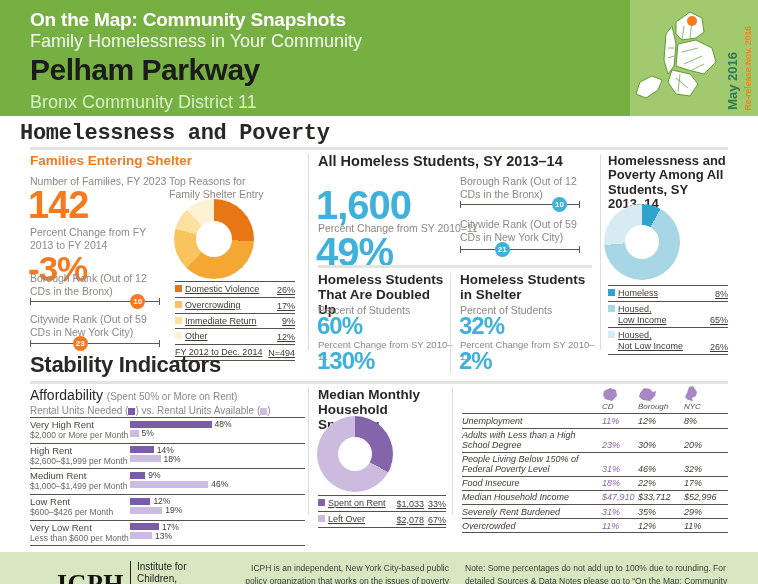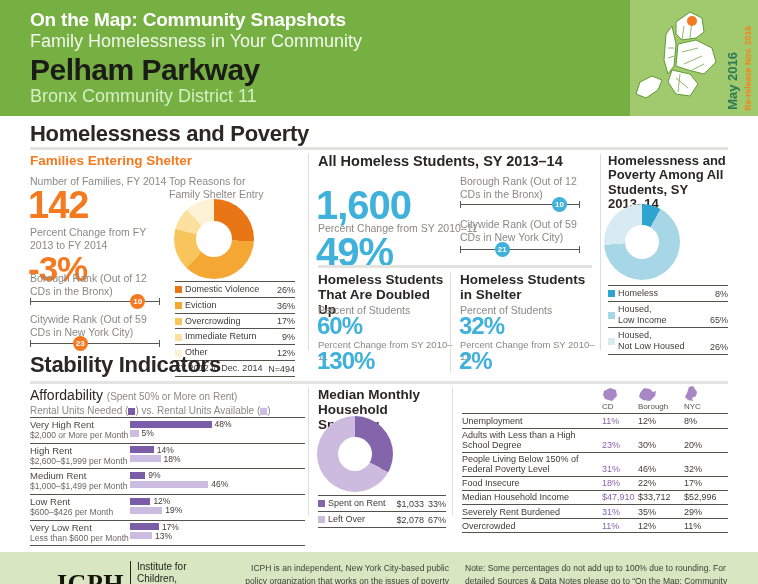--- a/index.html
+++ b/index.html
@@ -6,21 +6,21 @@
   *{box-sizing:border-box;}
   .page{position:relative;width:758px;height:584px;background:#fff;overflow:hidden;
         font-family:"Liberation Sans",sans-serif;margin:0 auto;}
 
   
   .header{position:absolute;left:0;top:0;width:758px;height:116px;background:#76B043;}
   .header-text{position:absolute;left:30px;top:10px;line-height:1.05;}
   .h-title{font-size:19px;font-weight:bold;color:#FFFFFF;letter-spacing:-.2px;}
   .h-sub{font-size:18px;font-weight:normal;color:#F2F9EC;margin-top:2px;}
   .h-community{font-size:30px;font-weight:bold;color:#1B1B18;margin-top:3px;letter-spacing:-.5px;}
-  .h-district{font-size:18px;color:#D6EFC5;margin-top:2px;}
+  .h-district{font-size:18px;color:#D6EFC5;margin-top:8px;}
   .map-panel{position:absolute;top:0;right:0;width:128px;height:116px;background:#A1CA6E;}
   .map-panel svg{position:absolute;left:2px;top:4px;}
   .date-strip span{position:absolute;writing-mode:vertical-rl;transform:rotate(180deg);white-space:nowrap;}
   .date-may{right:18px;bottom:6px;font-size:13px;font-weight:bold;color:#2E7A58;}
   .date-rerelease{right:5px;bottom:6px;font-size:8.5px;font-weight:bold;color:#F5831F;}
 
   
   .sec-title{position:absolute;font-size:22px;font-weight:bold;color:#2B2724;letter-spacing:-.3px;}
   .rule{position:absolute;height:3px;background:#E4E3E0;}
   .vdiv{position:absolute;width:1px;background:#DEDDDA;}
@@ -40,21 +40,21 @@
   .knob.orange-k{background:#F4791F;} .knob.blue-k{background:#3FB1DB;}
 
   
   .donut{position:absolute;border-radius:50%;}
   .donut::after{content:'';position:absolute;background:#fff;border-radius:50%;}
   .donut.d80{width:80px;height:80px;} .donut.d80::after{inset:22px;}
   .donut.d76{width:76px;height:76px;} .donut.d76::after{inset:21px;}
 
   
   .legend{position:absolute;font-size:9px;color:#3F3C39;}
-  .legend .lrow{display:flex;align-items:center;border-top:1px solid #55514D;padding:2px 0 2px 0;}
+  .legend .lrow{display:flex;align-items:flex-start;border-top:1px solid #55514D;padding:2px 0 2px 0;text-decoration:underline;}
   .legend .lrow:last-child{border-bottom:1px solid #55514D;}
   .legend .sq{width:7px;height:7px;margin:1px 3px 0 0;flex:0 0 auto;}
   .legend .ltext{flex:1;line-height:1.2;}
   .legend .lval{align-self:flex-end;text-align:right;}
   .legend .lamt{align-self:flex-end;text-align:right;margin-right:4px;}
 
   
   .afford-head{position:absolute;left:30px;top:387px;font-size:14px;color:#2B2724;}
   .afford-head b{font-weight:normal;}
   .afford-head .paren{font-size:10px;color:#8C8984;font-weight:normal;}
@@ -64,21 +64,21 @@
   .arow{display:grid;grid-template-columns:100px 1fr;border-top:1px solid #55514D;padding:2px 0 2px 0;}
   .arow:last-child{border-bottom:1px solid #55514D;}
   .alabel1{font-size:9.5px;color:#4A4744;line-height:1.15;}
   .alabel2{font-size:8.5px;color:#6B6763;line-height:1.15;}
   .abar-line{display:flex;align-items:center;height:8px;margin:0 0 1px 0;}
   .abar{height:7px;}
   .abar.needed{background:#7A5CA8;} .abar.avail{background:#CDBCE2;}
   .apct{font-size:8.5px;color:#3F3C39;margin-left:3px;}
 
   
-  .stab-table{position:absolute;left:462px;top:384px;width:266px;font-size:9px;color:#3F3C39;}
+  .stab-table{position:absolute;left:462px;top:384px;width:266px;font-size:9px;color:#3F3C39;font-style:italic;}
   .srow{display:grid;grid-template-columns:140px 36px 46px 44px;align-items:end;
         border-bottom:1px solid #55514D;padding:1.5px 0;line-height:1.12;}
   .srow.icons{border-bottom:none;align-items:end;padding-bottom:0;}
   .srow.heads{font-size:8px;color:#55514D;padding:1px 0 2px 0;}
   .srow .cdv{color:#8A63AD;}
   .sicon{height:16px;display:flex;align-items:flex-end;}
 
   
   .footer{position:absolute;left:0;top:522px;width:758px;height:58px;background:#D8E7C1;color:#3E3D3B;margin-top:30px;}
   .logo{position:absolute;left:57px;top:9px;width:172px;}
@@ -118,25 +118,25 @@
         </g>
         <circle cx="60" cy="17" r="5" fill="#F4791F" stroke="none"></circle>
       </svg>
       <div class="date-strip">
         <span class="date-may">May 2016</span>
         <span class="date-rerelease">Re-release Nov. 2016</span>
       </div>
     </div>
   </div>
 
-  <div class="sec-title" style="left:30px;top:121px;">Homelessness and Poverty</div>
+  <div class="sec-title" style="left:20px;top:121px;font-family:Liberation Mono, monospace;">Homelessness and Poverty</div>
   <div class="rule" style="left:30px;top:147px;width:698px;"></div>
 
   <div class="h3 orange-h" style="left:30px;top:154px;font-size:13.5px;">Families Entering Shelter</div>
-  <div class="lbl" style="left:30px;top:175px;width:170px;">Number of Families, FY 2014</div>
+  <div class="lbl" style="left:30px;top:175px;width:170px;">Number of Families, FY 2023</div>
   <div class="big orange" style="left:28px;top:186px;font-size:38px;">142</div>
   <div class="lbl" style="left:30px;top:226px;width:130px;">Percent Change from FY 2013 to FY 2014</div>
   <div class="big orange" style="left:28px;top:251px;font-size:35px;">-3%</div>
   <div class="lbl" style="left:30px;top:272px;width:140px;">Borough Rank (Out of 12 CDs in the Bronx)</div>
   <div class="slider" style="left:30px;top:294px;width:130px;">
     <div class="track"></div>
     <div class="tick l"></div>
     <div class="tick r"></div>
     <div class="knob orange-k" style="left: calc(83.3% - 8px);">10</div>
   </div>
@@ -150,25 +150,20 @@
 
   <div class="lbl" style="left:169px;top:175px;width:110px;">Top Reasons for Family Shelter Entry</div>
   <div class="donut d80" style="left: 174px; top: 199px; background: conic-gradient(rgb(233, 118, 20) 0%, rgb(233, 118, 20) 26%, rgb(244, 167, 51) 26%, rgb(244, 167, 51) 62%, rgb(248, 197, 92) 62%, rgb(248, 197, 92) 79%, rgb(251, 224, 158) 79%, rgb(251, 224, 158) 88%, rgb(253, 242, 212) 88%, rgb(253, 242, 212) 100%);"></div>
   <div class="legend" style="left:175px;top:281px;width:120px;">
     <div class="lrow">
       <span class="sq" style="background:#E97614;"></span>
       <span class="ltext">Domestic Violence</span>
       <span class="lval">26%</span>
     </div>
     <div class="lrow">
-      <span class="sq" style="background:#F4A733;"></span>
-      <span class="ltext">Eviction</span>
-      <span class="lval">36%</span>
-    </div>
-    <div class="lrow">
       <span class="sq" style="background:#F8C55C;"></span>
       <span class="ltext">Overcrowding</span>
       <span class="lval">17%</span>
     </div>
     <div class="lrow">
       <span class="sq" style="background:#FBE09E;"></span>
       <span class="ltext">Immediate Return</span>
       <span class="lval">9%</span>
     </div>
     <div class="lrow">
@@ -230,21 +225,21 @@
       <span class="ltext">Homeless</span>
       <span class="lval">8%</span>
     </div>
     <div class="lrow">
       <span class="sq" style="background:#A7D6E6;"></span>
       <span class="ltext"><span>Housed,</span><br><span>Low Income</span></span>
       <span class="lval">65%</span>
     </div>
     <div class="lrow">
       <span class="sq" style="background:#D9EBF2;"></span>
-      <span class="ltext"><span>Housed,</span><br><span>Not Low Housed</span></span>
+      <span class="ltext"><span>Housed,</span><br><span>Not Low Income</span></span>
       <span class="lval">26%</span>
     </div>
   </div>
 
   <div class="sec-title" style="left:30px;top:352px;">Stability Indicators</div>
   <div class="rule" style="left:30px;top:381px;width:698px;"></div>
 
   <div class="afford-head">
     <b>Affordability</b>
     <span class="paren">(Spent 50% or More on Rent)</span>

